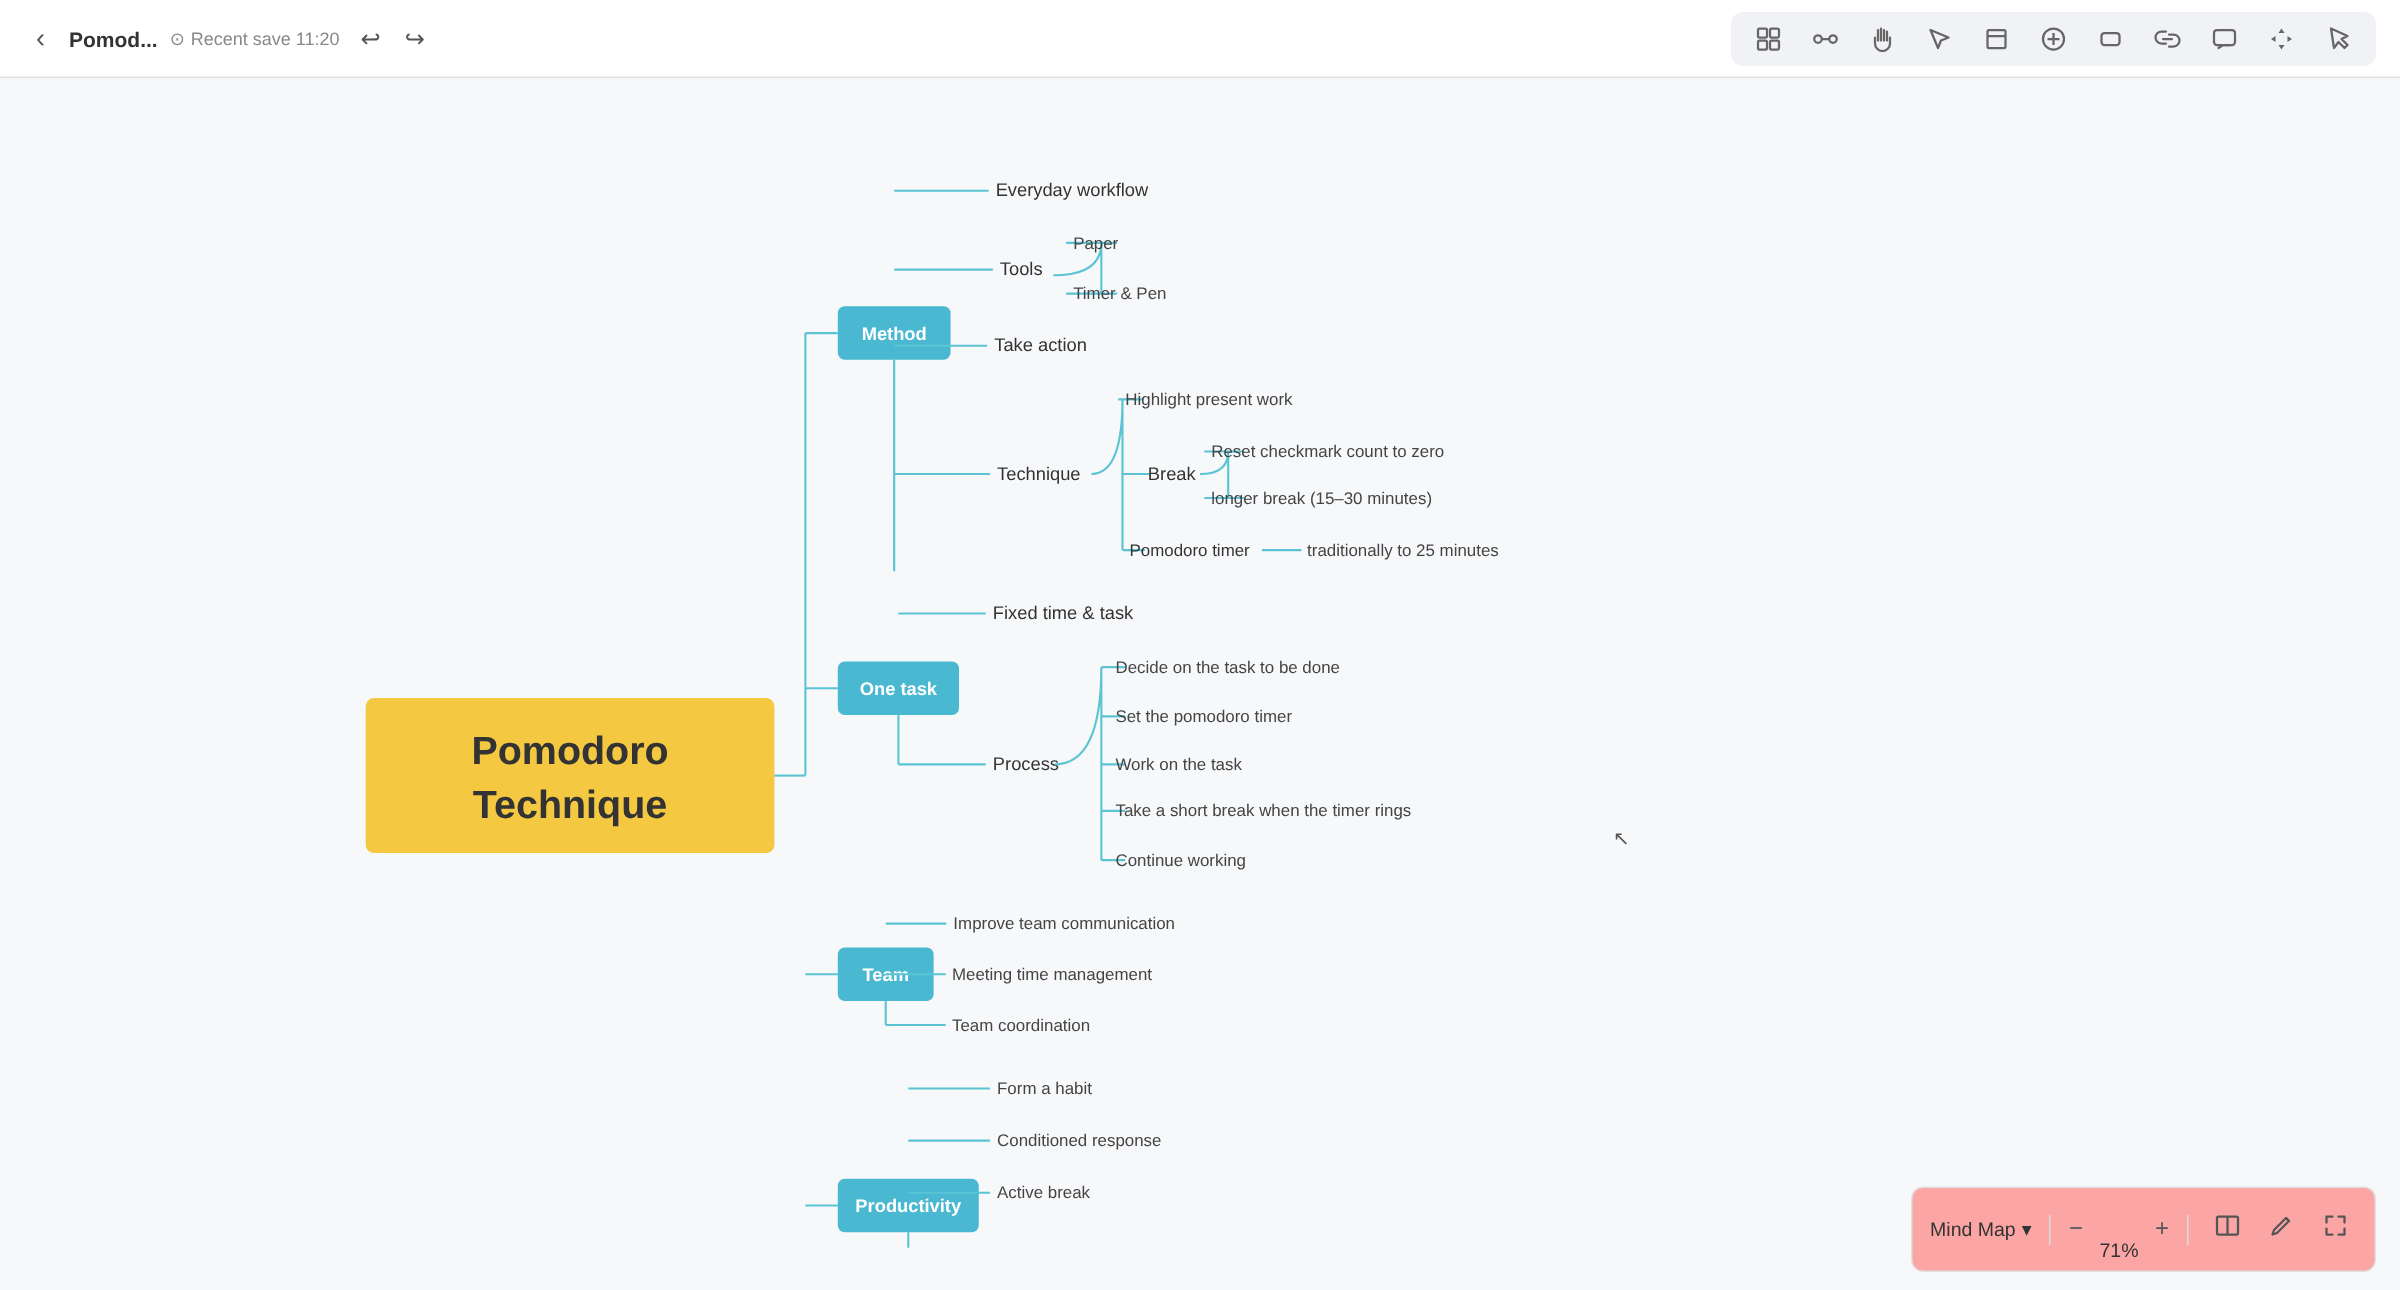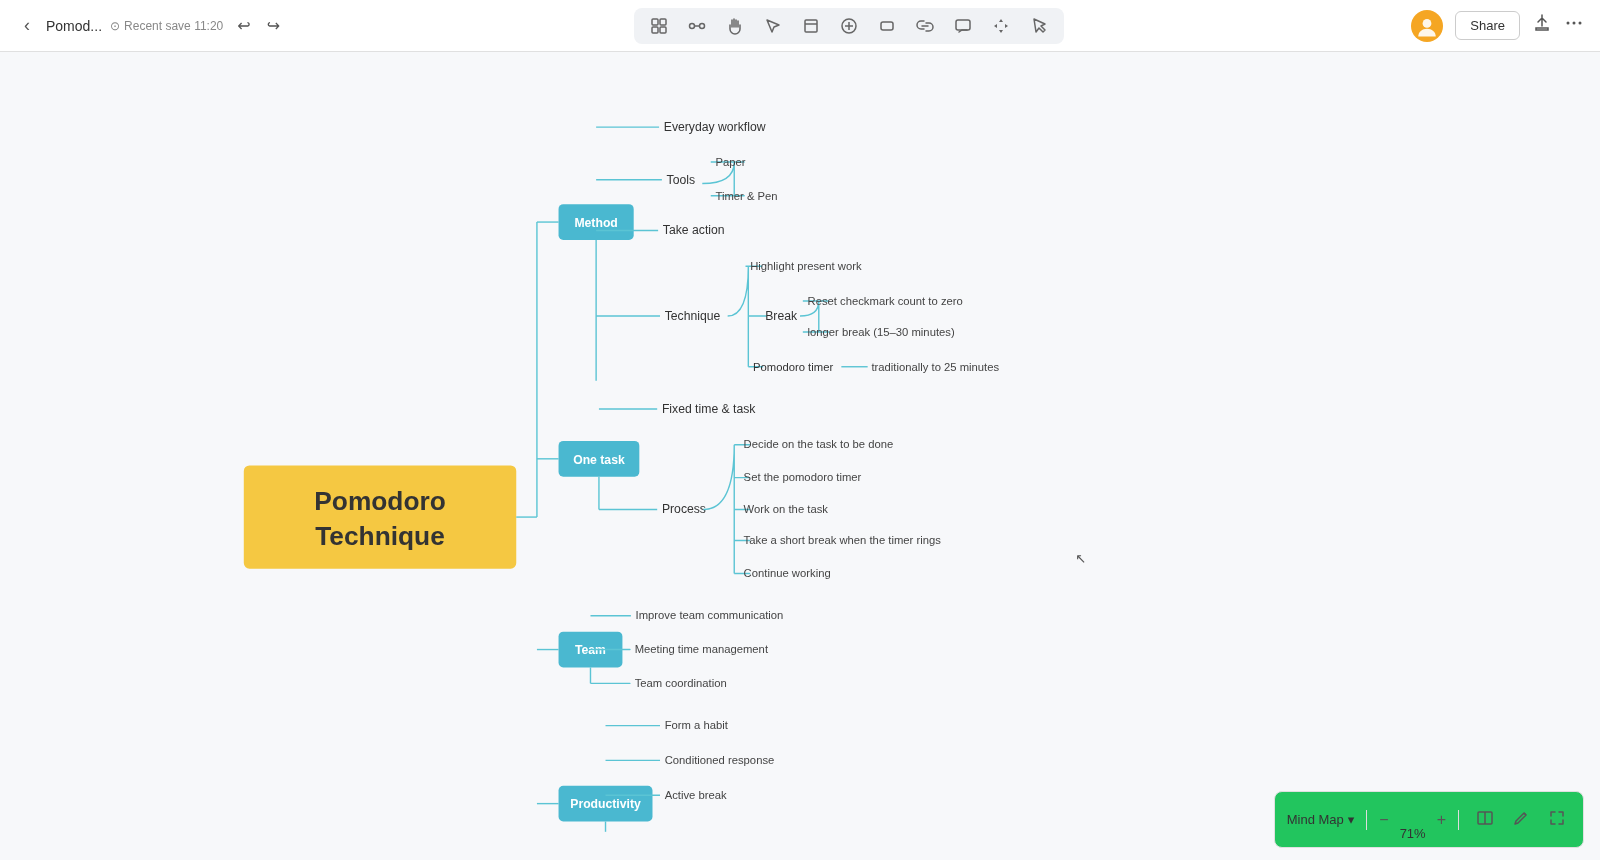--- a/index.html
+++ b/index.html
@@ -6,21 +6,21 @@
     body { font-family: -apple-system, BlinkMacSystemFont, 'Segoe UI', sans-serif; background: #f4f6f8; width: 1600px; height: 860px; overflow: hidden; }
 
     
     #topbar {
       display: flex; align-items: center; justify-content: space-between;
       background: #fff; border-bottom: 1px solid #e0e0e0;
       height: 52px; padding: 0 16px;
     }
     .topbar-left { display: flex; align-items: center; gap: 8px; }
     .topbar-left .back-btn { background: none; border: none; cursor: pointer; font-size: 18px; color: #555; padding: 4px 8px; }
-    .topbar-left .title { font-size: 14px; font-weight: 400; color: #333; }
+    .topbar-left .title { font-size: 14px; font-weight: 700; color: #333; }
     .topbar-left .save-info { font-size: 12px; color: #888; display: flex; align-items: center; gap: 4px; }
     .topbar-left .save-info .check-icon { color: #888; }
     .undo-redo { display: flex; gap: 4px; }
     .undo-redo button { background: none; border: none; cursor: pointer; font-size: 16px; color: #555; padding: 4px 6px; }
 
     .topbar-center { display: flex; align-items: center; gap: 4px; background: #f0f2f5; border-radius: 8px; padding: 4px 8px; }
     .tool-btn { background: none; border: none; cursor: pointer; padding: 5px 8px; border-radius: 5px; color: #555; font-size: 16px; display: flex; align-items: center; justify-content: center; }
 
     .topbar-right { display: flex; align-items: center; gap: 12px; }
     .avatar { width: 32px; height: 32px; border-radius: 50%; background: #f5a623; display: flex; align-items: center; justify-content: center; overflow: hidden; }
@@ -36,21 +36,21 @@
 
     
     #mindmap-svg {
       position: absolute; top: 0; left: 0; width: 100%; height: 100%;
     }
 
     
     #bottombar {
       position: absolute; bottom: 12px; right: 16px;
       display: flex; align-items: center; gap: 8px;
-      background: #22c55e; border: 1px solid #e0e0e0; border-radius: 8px;
+      background: #fca5a5; border: 1px solid #e0e0e0; border-radius: 8px;
       padding: 6px 12px; font-size: 13px; color: #333;
     }
     .bottom-zoom { display: flex; align-items: center; gap: 6px; }
     .zoom-btn { background: none; border: none; cursor: pointer; font-size: 16px; color: #555; }
     .zoom-level { font-size: 13px; min-width: 36px; text-align: center; margin-top: 28px; }
     .divider-v { width: 1px; height: 20px; background: #ddd; margin: 0 4px; }
     .bottom-icon-btn { background: none; border: none; cursor: pointer; font-size: 16px; color: #555; padding: 2px 5px; }
     .mode-label { font-size: 13px; color: #333; cursor: pointer; display: flex; align-items: center; gap: 4px; }
   </style>
 </head>
@@ -130,42 +130,20 @@
           <path d="M9 2v14M2 9h14M9 2l-2 3h4zM9 16l-2-3h4zM2 9l3-2v4zM16 9l-3-2v4z" fill="#666"></path>
         </svg>
     </button>
     <button class="tool-btn">
       <svg width="18" height="18" viewBox="0 0 18 18">
           <path d="M4 2l2 13 3-4 4 4 2-2-4-4 4-2z" fill="none" stroke="#666" stroke-width="1.5" stroke-linejoin="round"></path>
         </svg>
     </button>
   </div>
 
-  <div class="topbar-right">
-    <div class="avatar">
-      <svg viewBox="0 0 32 32" fill="none">
-        <circle cx="16" cy="16" r="16" fill="#f5a623"></circle>
-        <circle cx="16" cy="13" r="5" fill="#fff" opacity="0.9"></circle>
-        <path d="M6 28c0-5.5 4.5-9 10-9s10 3.5 10 9" fill="#fff" opacity="0.9"></path>
-      </svg>
-    </div>
-    <button class="share-btn">Share</button>
-    <button class="export-btn">
-      <svg width="20" height="20" viewBox="0 0 20 20">
-          <path d="M10 2v11M6 9l4-4 4 4M4 15h12v2H4z" stroke="#555" stroke-width="1.5" fill="none" stroke-linecap="round"></path>
-        </svg>
-    </button>
-    <button class="more-btn">
-      <svg width="20" height="20" viewBox="0 0 20 20">
-          <circle cx="4" cy="10" r="1.5" fill="#555"></circle>
-          <circle cx="10" cy="10" r="1.5" fill="#555"></circle>
-          <circle cx="16" cy="10" r="1.5" fill="#555"></circle>
-        </svg>
-    </button>
-  </div>
 </div>
 
 <div id="canvas">
   <svg id="mindmap-svg" viewBox="0 0 1600 860" xmlns="http://www.w3.org/2000/svg">
     <defs>
       <style>
         .node-text { font-family: -apple-system, BlinkMacSystemFont, 'Segoe UI', sans-serif; }
         .branch-text { font-size: 13px; fill: #333; }
         .leaf-text { font-size: 12px; fill: #444; }
         .connector { fill: none; stroke: #5bc4d4; stroke-width: 1.5; }

